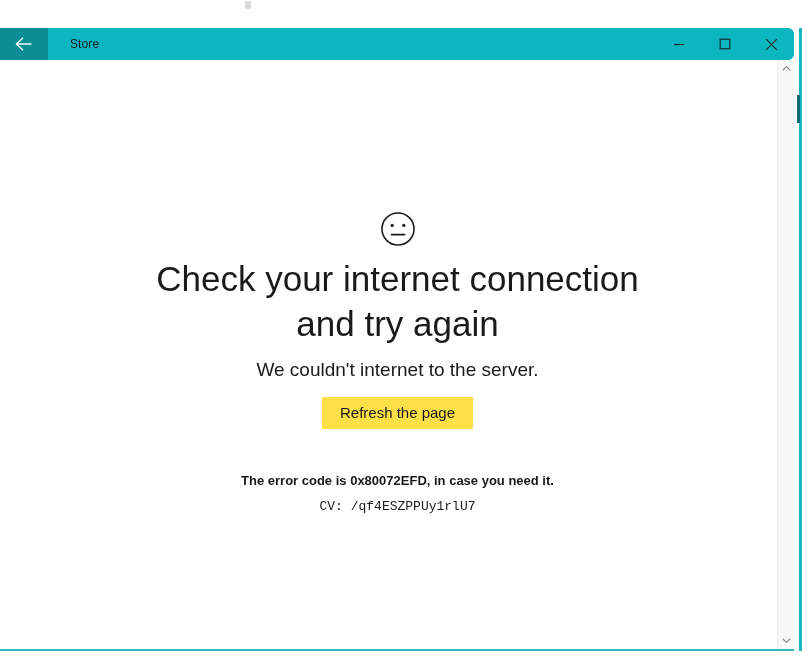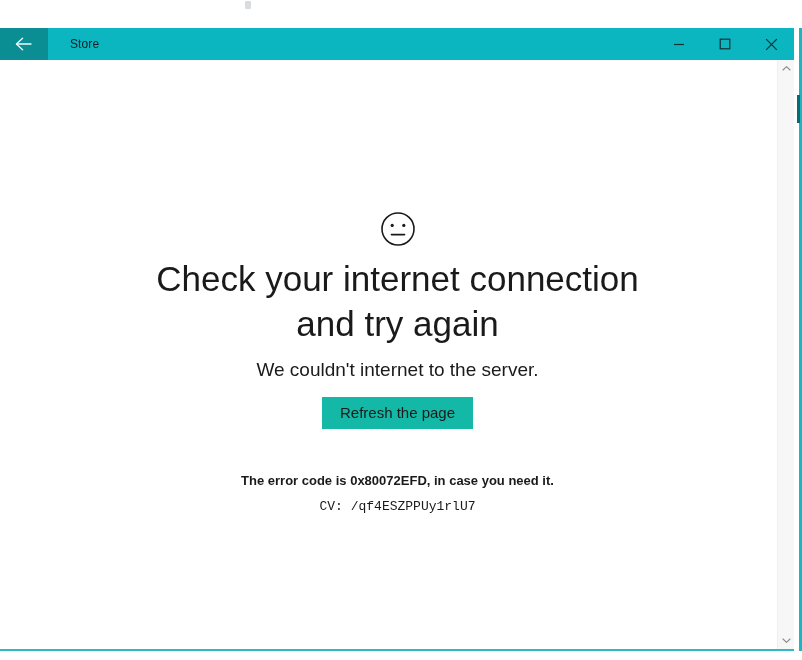--- a/index.html
+++ b/index.html
@@ -63,20 +63,21 @@
   }
 
   
   #titlebar {
     position: relative;
     height: 32px;
     background: #0cb6c0;
     display: flex;
     align-items: stretch;
     user-select: none;
+    border-radius: 6px;
   }
   #back-button {
     width: 48px;
     background: #0a8e93;
     display: flex;
     align-items: center;
     justify-content: center;
     cursor: pointer;
   }
   #back-button svg { display: block; }
@@ -142,21 +143,21 @@
     margin: 12px 0 0 0;
     font-size: 19px;
     font-weight: 400;
     color: #1a1a1a;
     text-align: center;
     font-family: "Liberation Sans", sans-serif;
   }
 
   #refresh-button {
     margin-top: 16px;
-    background: #14b8a6;
+    background: #fde047;
     border: none;
     color: #1a1a1a;
     font-size: 15px;
     font-family: "Liberation Sans", sans-serif;
     padding: 7px 18px;
     cursor: pointer;
     line-height: 1.2;
   }
 
   #error-code {

